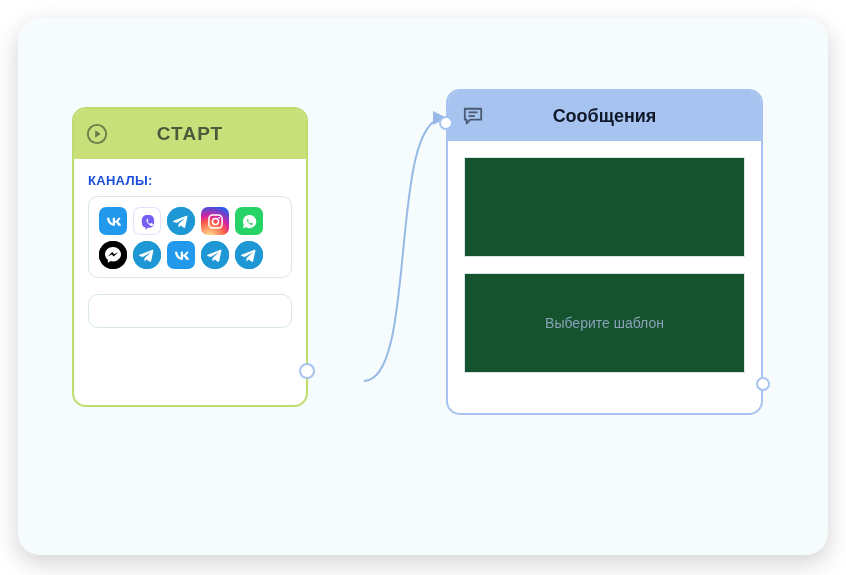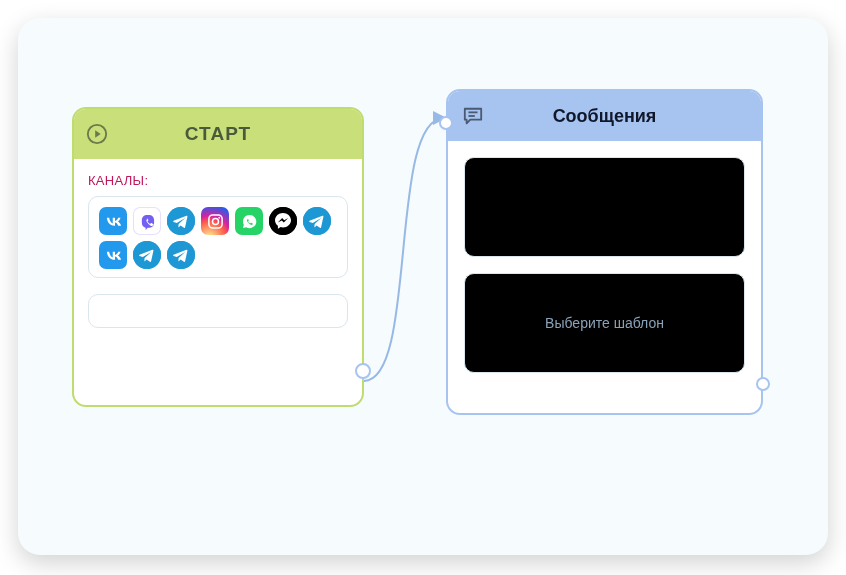--- a/index.html
+++ b/index.html
@@ -16,34 +16,34 @@
   }
 
   .node {
     position: absolute;
     background: #fff;
     border: 2px solid;
     border-radius: 14px;
   }
 
   
-  .node-start { left: 54px; top: 89px; width: 292px; height: 300px; border-color: #bfdc6e; }
+  .node-start { left: 54px; top: 89px; width: 236px; height: 300px; border-color: #bfdc6e; }
   .node-start .header {
     height: 50px; background: #c9e07a; border-radius: 12px 12px 0 0;
     display: flex; align-items: center; position: relative;
   }
   .node-start .header .play-icon {
     position: absolute; left: 12px; top: 50%; transform: translateY(-50%);
     width: 22px; height: 22px;
   }
   .node-start .header .title {
     flex: 1; text-align: center; font-size: 19px; font-weight: 700; color: #4a5a3a; letter-spacing: 1px;
   }
   .node-start .body { padding: 14px 14px 16px; }
-  .section-label { font-size: 13px; font-weight: 400; color: #be185d; margin-bottom: 8px; letter-spacing: .3px; }
+  .section-label { font-size: 13px; font-weight: 700; color: #1d4ed8; margin-bottom: 8px; letter-spacing: .3px; }
   .channels-box {
     border: 1px solid #d9e6ee; border-radius: 10px; padding: 10px 10px 8px;
     display: flex; flex-wrap: wrap; gap: 6px;
     margin-bottom: 16px;
   }
   .ch-icon {
     width: 28px; height: 28px; border-radius: 7px; display: flex; align-items: center; justify-content: center;
     flex-shrink: 0;
   }
   .ch-icon svg { width: 17px; height: 17px; }
@@ -56,21 +56,21 @@
   
   .node-msg { left: 428px; top: 71px; width: 317px; height: 326px; border-color: #a7c3ef; }
   .node-msg .header {
     height: 50px; background: #a7c3ef; border-radius: 12px 12px 0 0;
     display: flex; align-items: center; position: relative;
   }
   .node-msg .header .msg-icon { position: absolute; left: 14px; top: 50%; transform: translateY(-50%); width: 22px; height: 20px; }
   .node-msg .header .title { flex: 1; text-align: center; font-size: 18px; font-weight: 700; color: #0f172a; }
   .node-msg .body { padding: 16px 16px 20px; display: flex; flex-direction: column; gap: 16px; }
   .msg-box {
-    border: 1px solid #d9e6ee; border-radius: 10px; background: #000000;
+    border: 1px solid #d9e6ee; border-radius: 1px; background: #14532d;
     height: 100px; display: flex; align-items: center; justify-content: center;
     font-size: 14px; color: #8aa2b8; text-align: right;
   }
 
   
   .port {
     position: absolute; width: 14px; height: 14px; border-radius: 50%;
     background: #fff; border: 2px solid #a7c3ef;
   }
   .port.big { width: 16px; height: 16px; }

